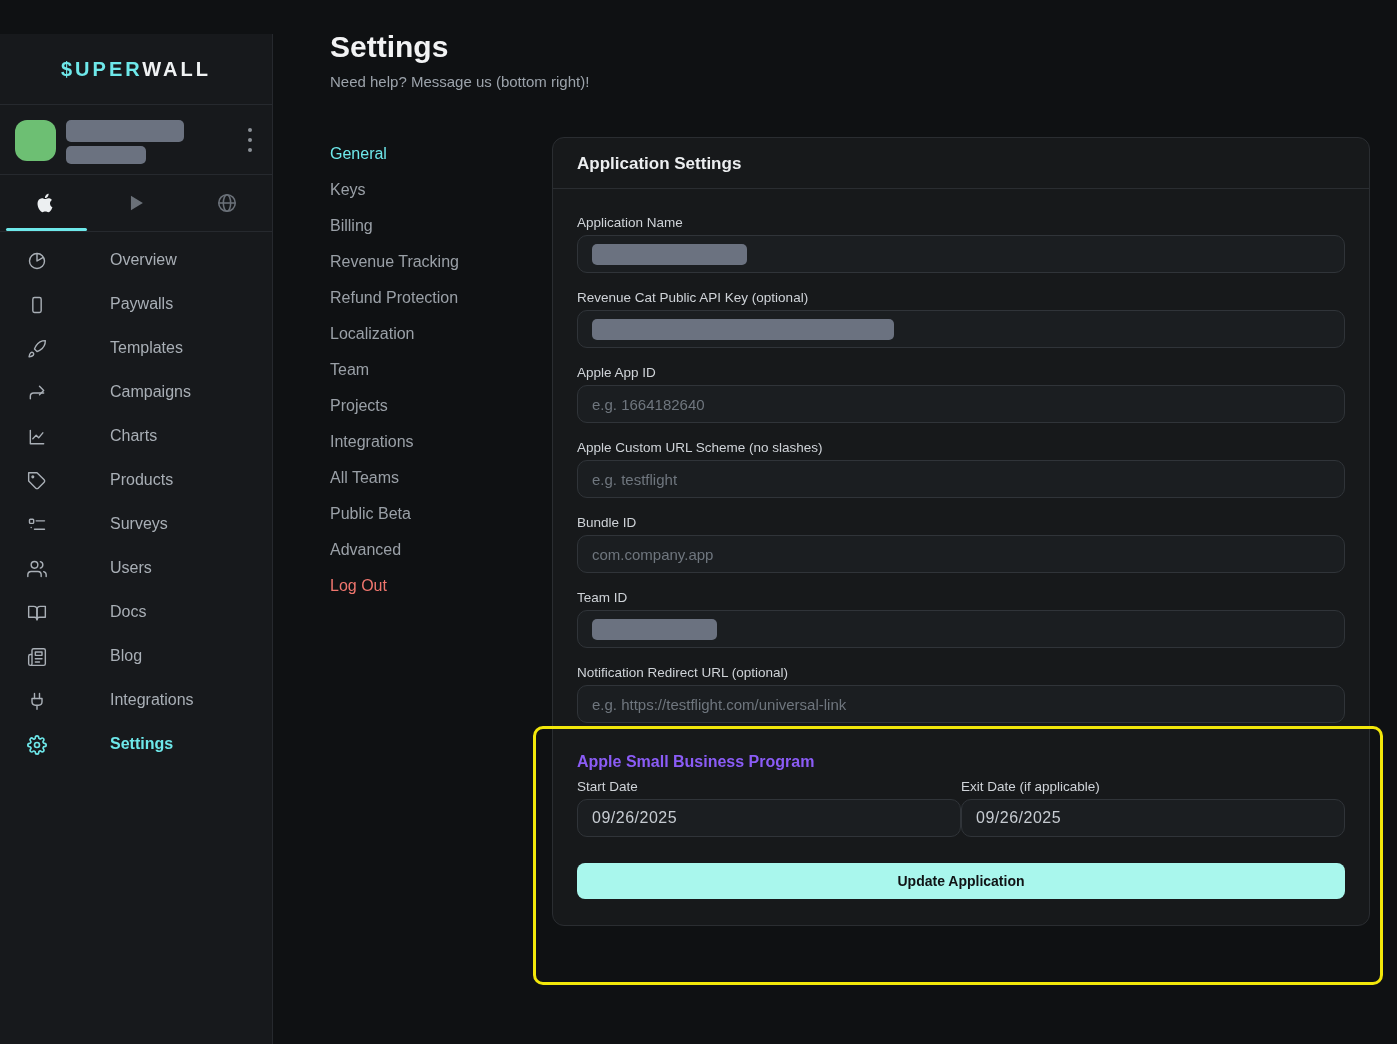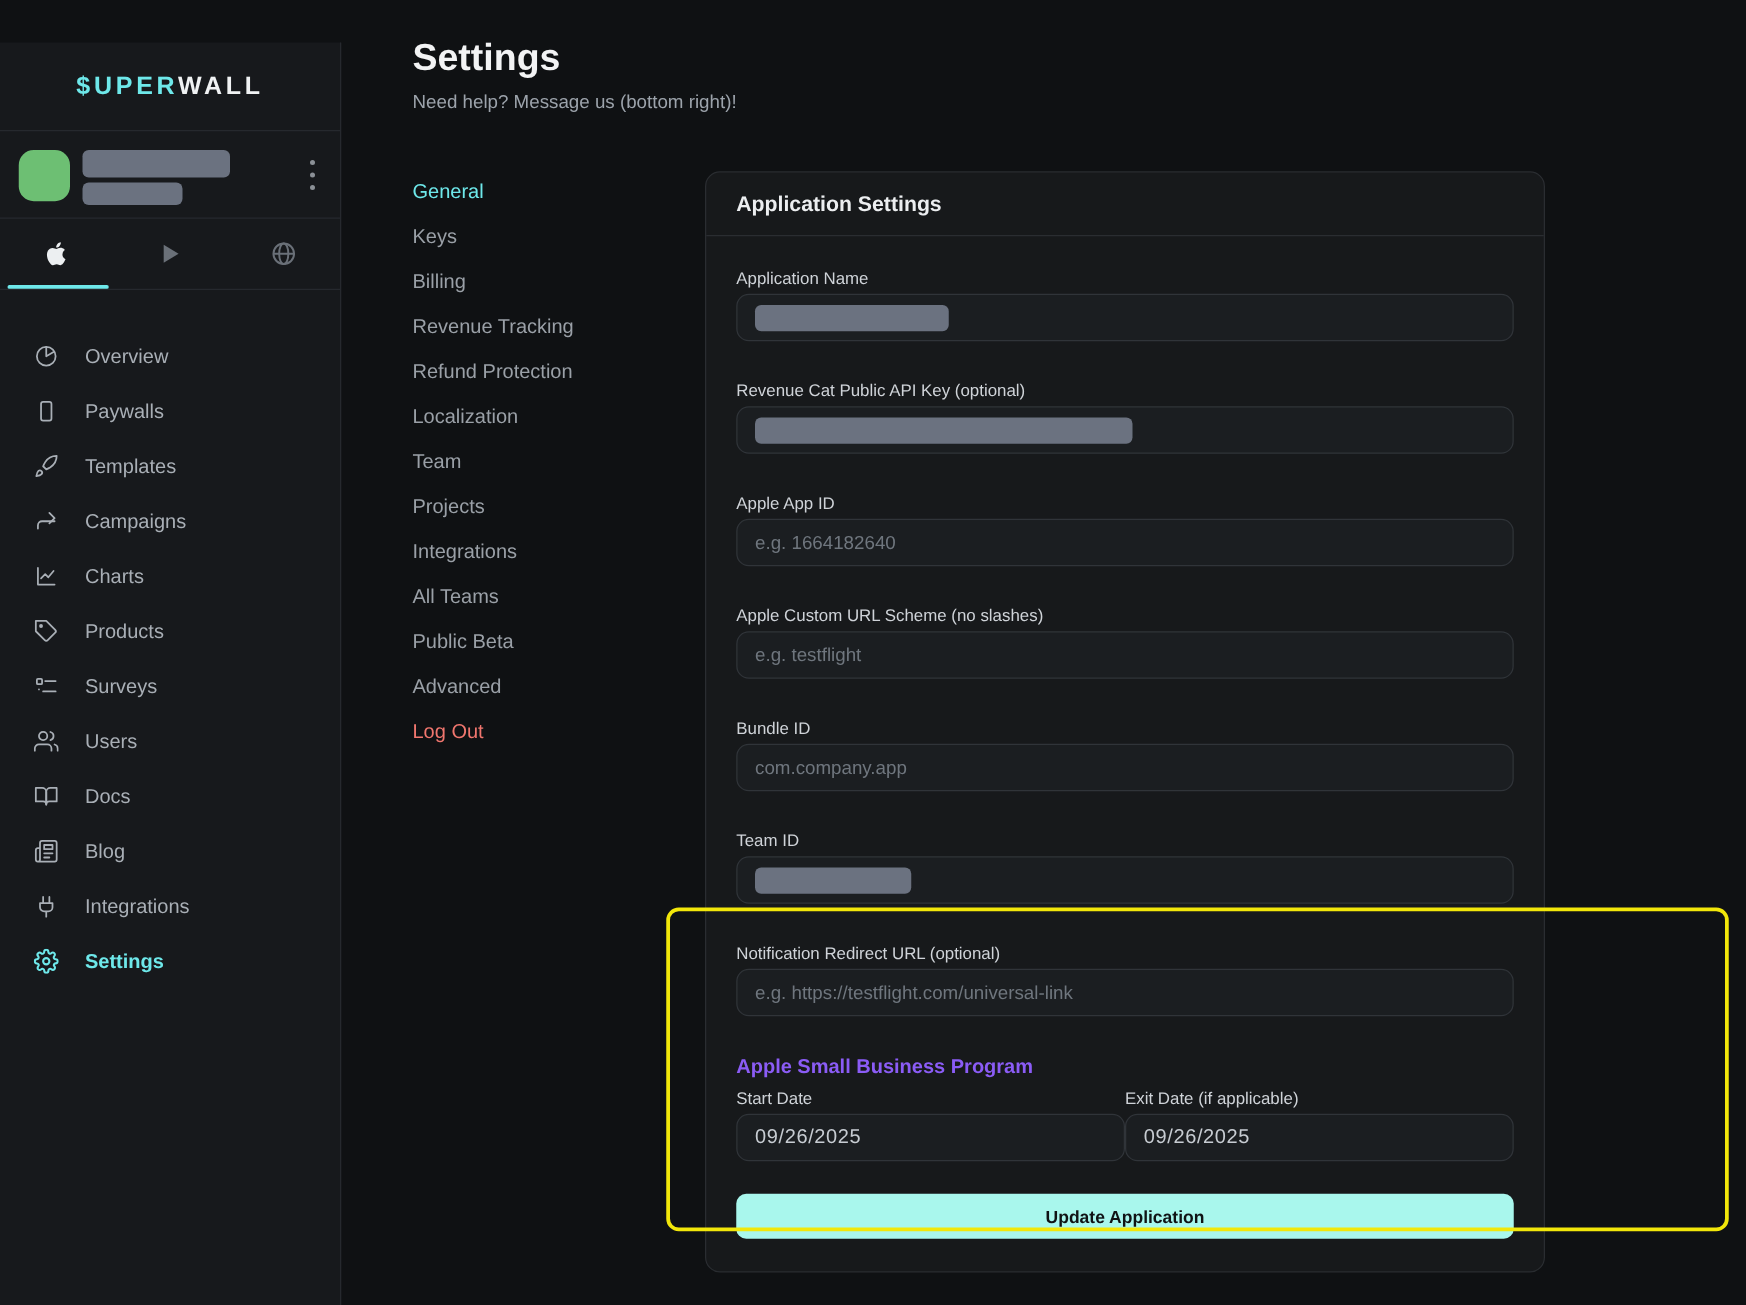--- a/index.html
+++ b/index.html
@@ -53,48 +53,48 @@
     position:relative;height:57px;border-bottom:1px solid #26292e;
     display:flex;
   }
   .ptab{flex:1;display:flex;align-items:center;justify-content:center;cursor:pointer;background:none;border:none;}
   .tab-underline{
     position:absolute;left:6px;bottom:0;width:81px;height:3px;
     background:var(--accent);border-radius:2px;
   }
   .nav{padding-top:19px;}
   .nav-item{
-    height:44px;display:flex;align-items:flex-end;cursor:pointer;
-    color:#a9afb6;font-size:16px;
+    height:44px;display:flex;align-items:flex-start;cursor:pointer;
+    color:#a9afb6;font-size:16px;gap:42px;
   }
   .nav-item .nav-icon{width:20px;height:20px;margin-left:27px;display:flex;align-items:center;justify-content:center;}
   .nav-item .nav-label{margin-left:21px;}
   .nav-item.active{color:var(--accent);font-weight:700;}
   .nav-icon svg{width:20px;height:20px;stroke:currentColor;fill:none;stroke-width:1.7;stroke-linecap:round;stroke-linejoin:round;}
   
   .page-title{position:absolute;left:330px;top:30px;font-size:30px;font-weight:700;color:#f2f3f4;}
   .page-subtitle{position:absolute;left:330px;top:73px;font-size:15px;color:#9ca3ab;}
   
   .settings-nav{position:absolute;left:330px;top:136px;width:200px;}
   .snav-item{
     height:36px;line-height:24px;padding:6px 0;font-size:16px;color:#9aa0a7;cursor:pointer;
   }
   .snav-item.active{color:var(--accent);}
   .snav-item.danger{color:var(--danger);}
   
   .panel{
-    position:absolute;left:564px;top:137px;width:672px;
+    position:absolute;left:552px;top:137px;width:818px;
     background:#17191b;border:1px solid #2a2d31;border-radius:12px;
   }
   .panel-header{
     height:51px;line-height:51px;padding:0 24px;font-size:17px;font-weight:700;color:#eceef0;
     border-bottom:1px solid #2a2d31;
   }
   .panel-body{padding:26px 24px 26px 24px;}
-  .field{margin-bottom:32px;}
+  .field{margin-bottom:17px;}
   .field-label{font-size:13.5px;color:#cfd3d8;margin-bottom:5px;}
   .input{
     width:100%;height:38px;background:#1b1e21;border:1px solid #303439;border-radius:10px;
     display:flex;align-items:center;padding:0 14px;font-size:15px;color:#6f767e;
     font-family:"Liberation Sans", sans-serif;outline:none;
   }
   input.input::placeholder{color:#6f767e;opacity:1;}
   .redacted{display:inline-block;height:21px;border-radius:5px;background:var(--redacted);}
   .w155{width:155px;} .w302{width:302px;} .w125{width:125px;}
   

